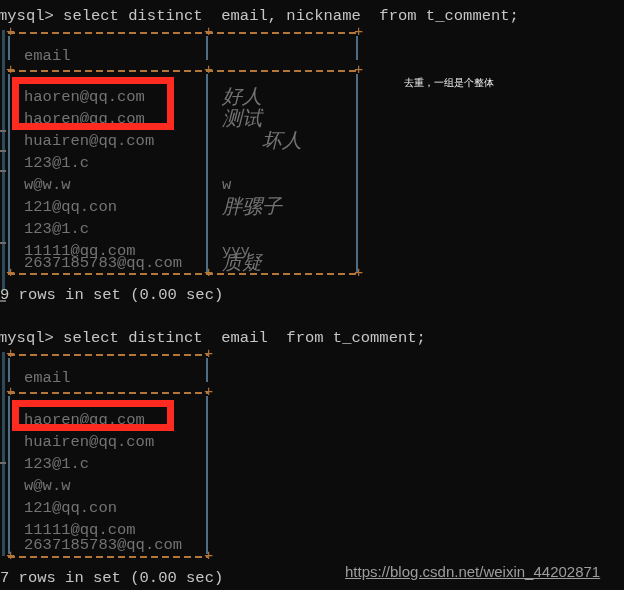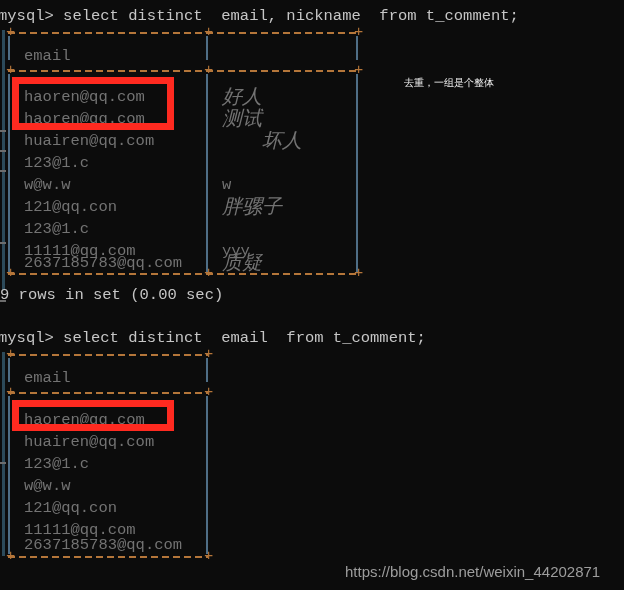--- a/index.html
+++ b/index.html
@@ -44,20 +44,21 @@
   }
   .annot{
     position:absolute;color:#f2f2f2;font-size:10px;
     font-family:Liberation Sans, sans-serif;
     white-space:pre;
   }
   .watermark{
     position:absolute;color:#9d9d9d;font-size:15px;
     font-family:"Liberation Sans","DejaVu Sans",sans-serif;
     white-space:pre;
+    text-decoration:underline;
   }
 </style>
 </head>
 <body>
 
 <div class="term">
 
   <div class="edge-scroll"></div>
   <div class="edge-ticks">
     <i style="top:130px"></i><i style="top:150px"></i><i style="top:170px"></i>
@@ -147,20 +148,21 @@
   <div class="cell" style="left:24px;top:452px;">123@1.c</div>
   <div class="cell" style="left:24px;top:474px;">w@w.w</div>
   <div class="cell" style="left:24px;top:496px;">121@qq.con</div>
   <div class="cell" style="left:24px;top:518px;">11111@qq.com</div>
   <div class="cell" style="left:24px;top:533px;">2637185783@qq.com</div>
 
   <div class="rule" style="left:8px;top:556px;width:200px;"></div>
   <div class="plus" style="left:6px;top:551px;">+</div>
   <div class="plus" style="left:204px;top:551px;">+</div>
 
+  <div class="line" style="left:0px;top:566px;">7 rows in set (0.00 sec)</div>
 
   
   <div class="hl-box" style="left:12px;top:77px;width:162px;height:53px;"></div>
   <div class="hl-box" style="left:12px;top:400px;width:162px;height:31px;"></div>
 
   <div class="annot" style="left:404px;top:70px;">去重，一组是个整体</div>
 
   <div class="watermark" style="left:345px;top:559px;">https://blog.csdn.net/weixin_44202871</div>
 
 </div>

